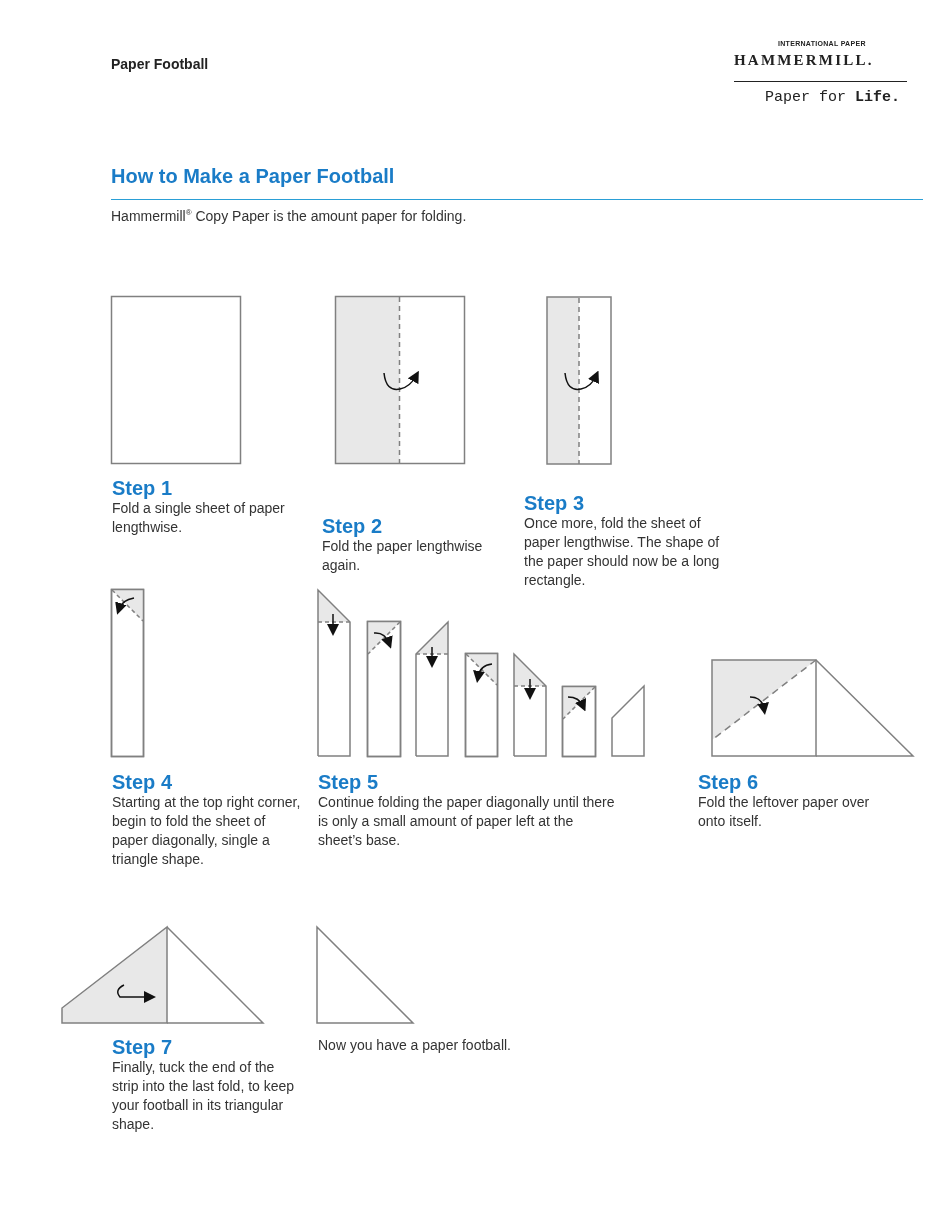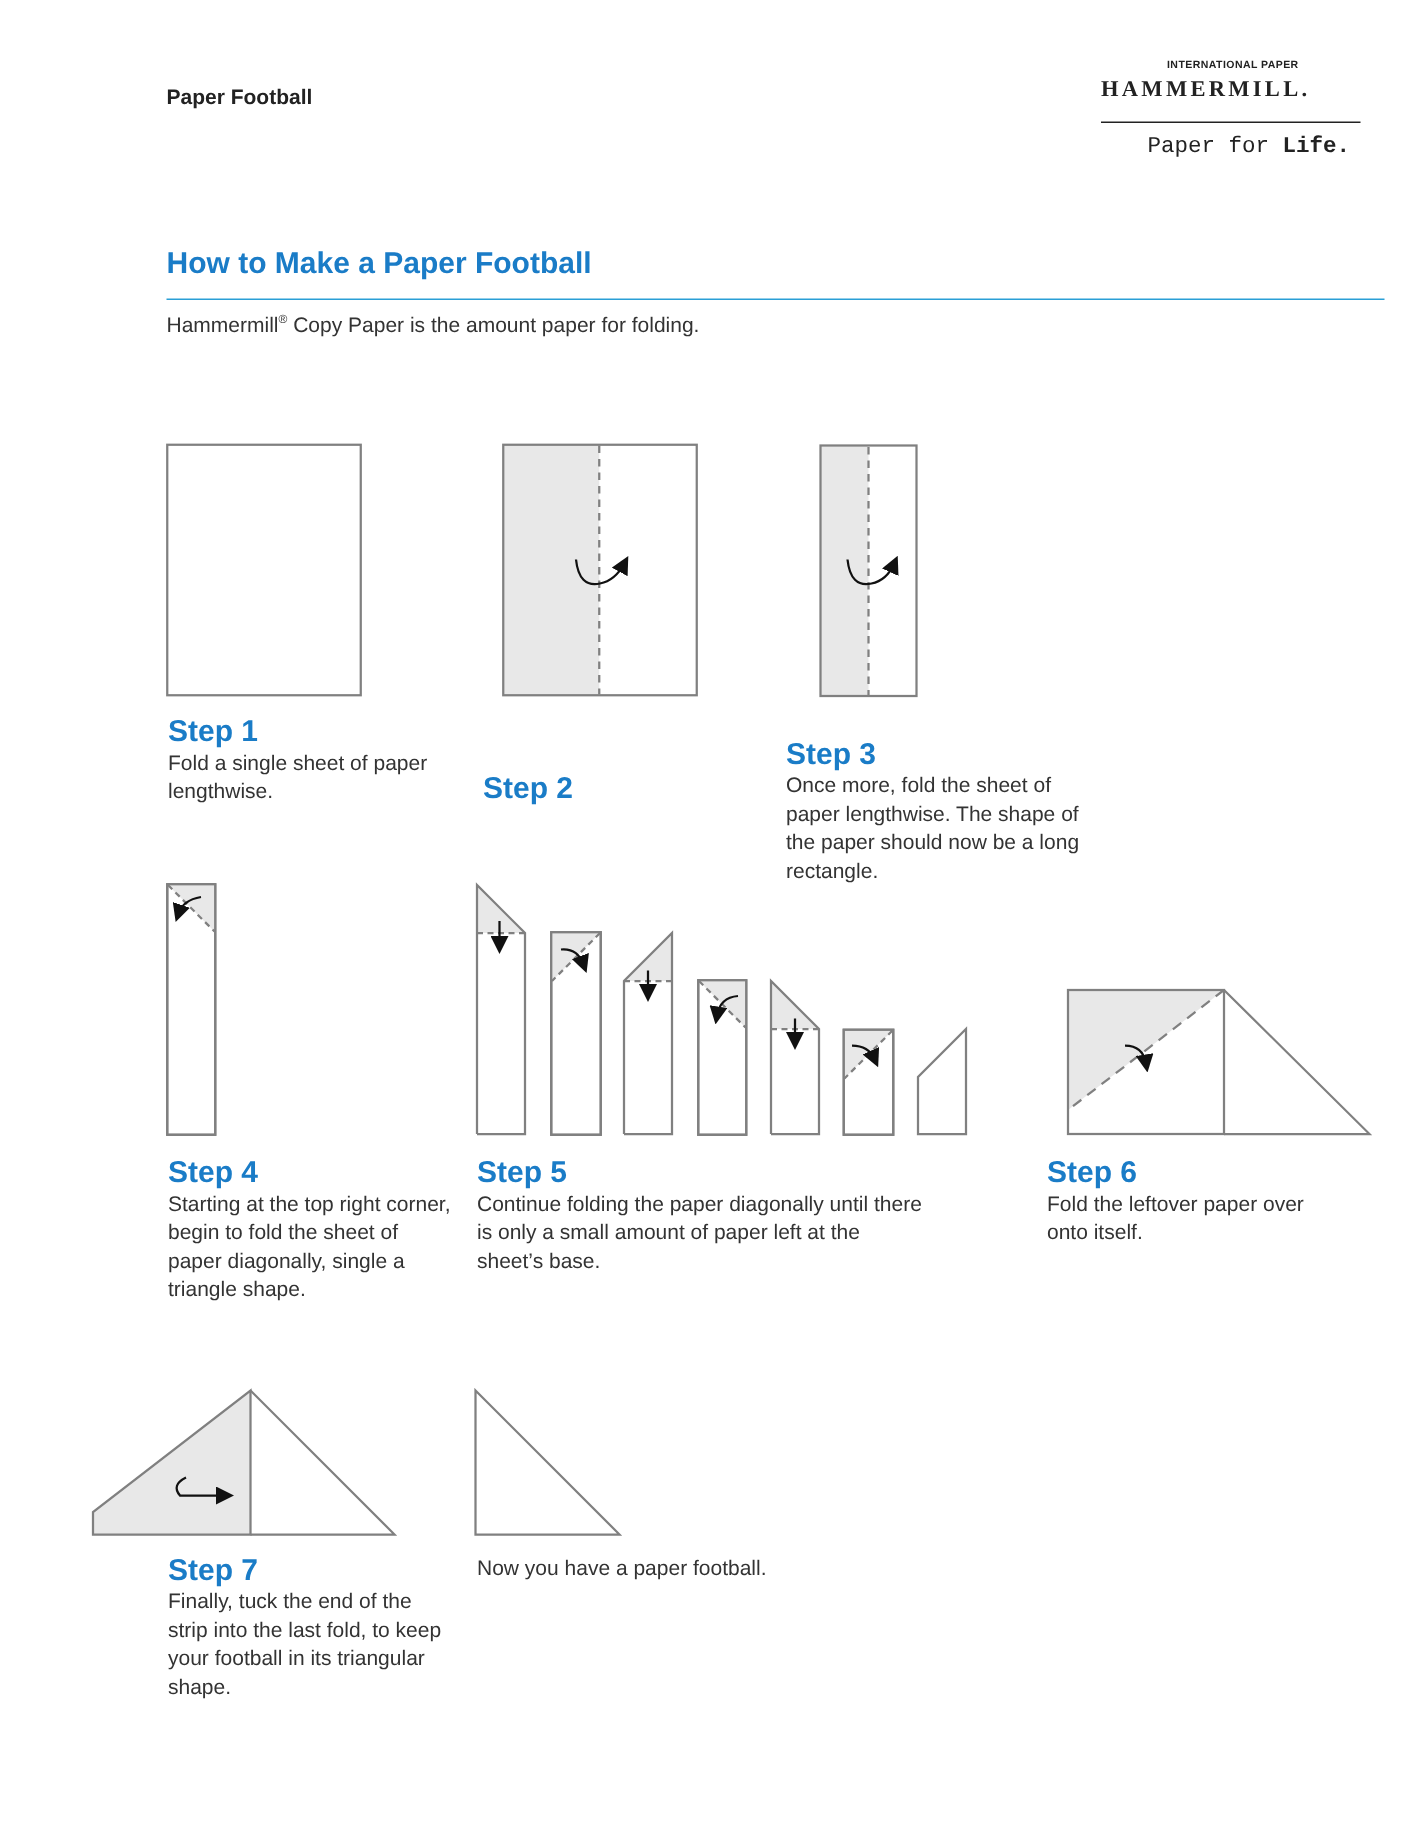--- a/index.html
+++ b/index.html
@@ -114,20 +114,21 @@
     <path d="M124,985 Q114,990 120,997 L150,997"></path>
   </g>
 </svg>
 
 <div class="abs" style="left:112px; top:477px; width:195px;">
   <div class="step-h">Step 1</div>
   <div class="step-t">Fold a single sheet of paper lengthwise.</div>
 </div>
 <div class="abs" style="left:322px; top:477px; width:190px;margin-top:38px;">
   <div class="step-h">Step 2</div>
+  <div class="step-t">Fold the paper lengthwise again.</div>
 </div>
 <div class="abs" style="left:524px; top:477px; width:210px;margin-top:15px;">
   <div class="step-h">Step 3</div>
   <div class="step-t">Once more, fold the sheet of paper lengthwise. The shape of the paper should now be a long rectangle.</div>
 </div>
 <div class="abs" style="left:112px; top:771px; width:190px;">
   <div class="step-h">Step 4</div>
   <div class="step-t">Starting at the top right corner, begin to fold the sheet of paper diagonally, single a triangle shape.</div>
 </div>
 <div class="abs" style="left:318px; top:771px; width:300px;">

